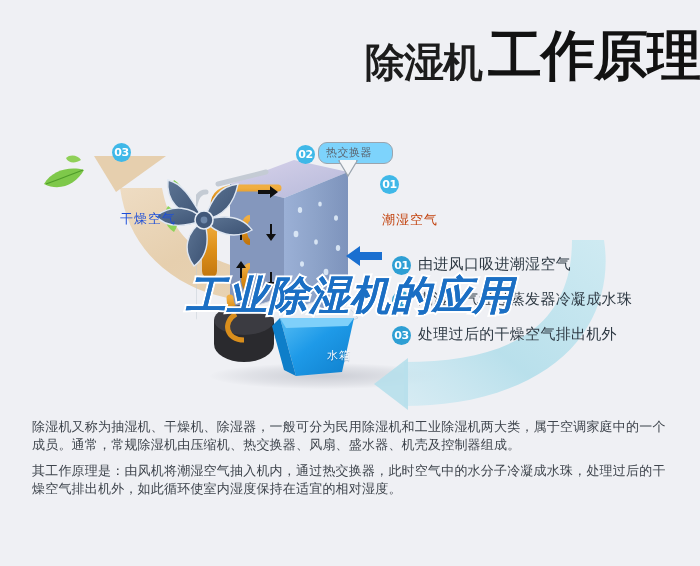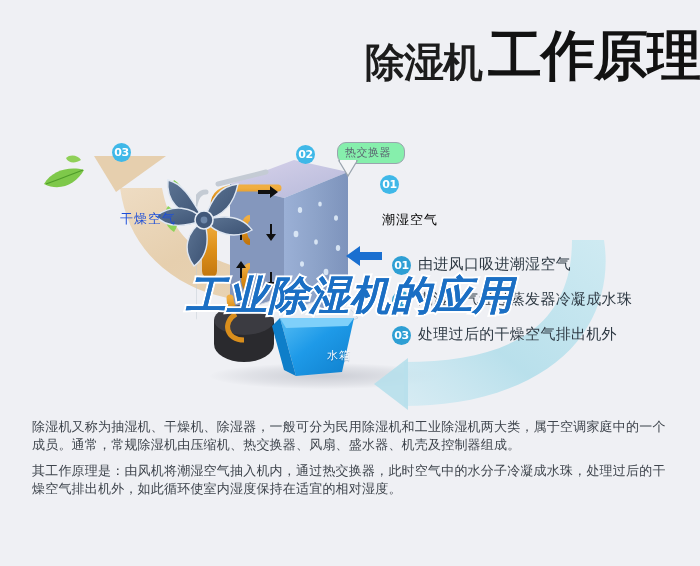--- a/index.html
+++ b/index.html
@@ -96,38 +96,37 @@
   }
 
   #badge-03 { left: 112px; top: 25px; }
   #label-dry-air { left: 120px; top: 92px; color: #1d4ed8; }
 
   #badge-02-diagram { left: 296px; top: 27px; }
   #callout-hx {
     position: absolute;
     left: 318px;
     top: 24px;
-    padding: 2px 13px 3px 7px;
+    padding: 2px 20px 3px 7px;
     border: 1.3px solid #9aa4ae;
     border-radius: 9px;
-    background: #86efac;
+    background: #7dd3fc;
     font-size: 11px;
     color: #5b6671;
     white-space: nowrap;
     letter-spacing: 0.5px;
-    margin-left: 19px;
   }
   #callout-tail {
     position: absolute;
     left: 337px;
     top: 42px;
   }
 
   #badge-01 { left: 380px; top: 57px; }
-  #label-humid-air { left: 382px; top: 93px; color: #000000; }
+  #label-humid-air { left: 382px; top: 93px; color: #c2410c; }
 
   #label-tank {
     position: absolute;
     left: 327px;
     top: 230px;
     font-size: 11px;
     color: #ffffff;
     letter-spacing: 1px;
     text-shadow: 0 1px 1px rgba(0,60,120,.45);
     white-space: nowrap;

